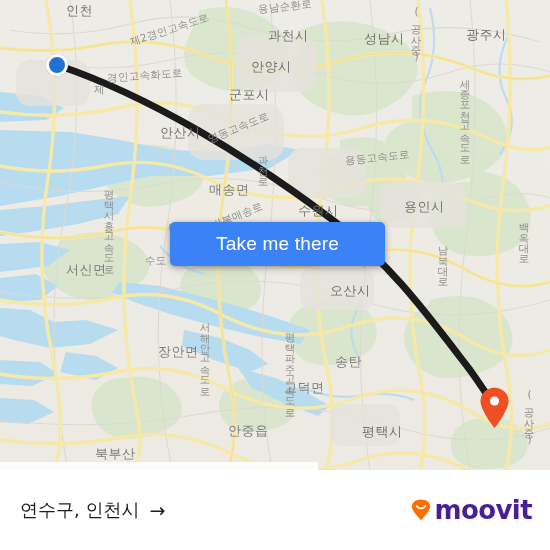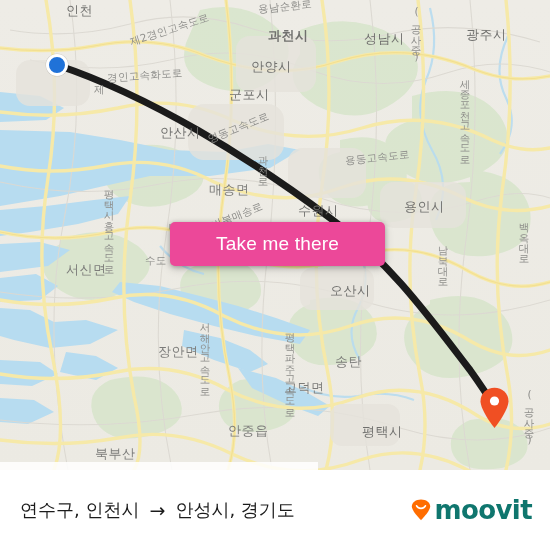--- a/index.html
+++ b/index.html
@@ -46,21 +46,21 @@
   
   .dest-pin{position:absolute;left:479px;top:387px;width:31px;height:42px;}
 
   
   .cta-wrap{
     position:absolute;left:170px;top:222px;width:215px;height:44px;
   }
   .cta{
     width:100%;height:100%;
     display:flex;align-items:center;justify-content:center;
-    background:#ec4899;
+    background:#3b82f6;
     color:#ffffff;
     border:none;
     border-radius:5px;
     font-size:19px;
     font-family:"Liberation Sans","DejaVu Sans",sans-serif;
     letter-spacing:.2px;
     box-shadow:0 1px 5px rgba(0,0,0,.28),0 3px 10px rgba(0,0,0,.16);
     cursor:pointer;
   }
 
@@ -88,21 +88,21 @@
     display:flex;align-items:center;gap:9px;
     font-size:18px;color:#1b1b1b;
     font-family:"DejaVu Sans","Liberation Sans",sans-serif;
   }
   .trip .arrow{font-size:19px;color:#1b1b1b;padding:0 1px;}
   .brand{
     margin-left:auto;display:flex;align-items:center;gap:2px;
   }
   .brand-mark{width:22px;height:22px;display:block;}
   .brand-text{
-    font-size:26px;font-weight:bold;color:#0f766e;letter-spacing:-.6px;
+    font-size:26px;font-weight:bold;color:#4c1d95;letter-spacing:-.6px;
     font-family:"DejaVu Sans","Liberation Sans",sans-serif;
     line-height:1;
   }
 </style>
 </head>
 <body>
 
 <div class="app">
 
   <div class="map">
@@ -207,21 +207,21 @@
     <svg class="route" width="550" height="470">
       <path d="M57 65 C 150 96, 250 158, 330 218 C 390 262, 430 318, 470 370 C 480 384, 488 396, 494 406" fill="none" stroke="#1b1b1b" stroke-width="7" stroke-linecap="round" stroke-linejoin="round"></path>
     </svg>
 
     <div id="label-layer">
         <div class="maplabel city" style="left: 66px; top: 4px;">인천</div>
         <div class="maplabel road" style="left: 128px; top: 24px; transform: rotate(-18deg);">제2경인고속도로</div>
         <div class="maplabel road" style="left: 107px; top: 70px; transform: rotate(-4deg);">경인고속화도로</div>
         <div class="maplabel road" style="left: 94px; top: 84px;">제</div>
         <div class="maplabel road" style="left: 258px; top: 1px; transform: rotate(-6deg);">용남순환로</div>
-        <div class="maplabel city" style="left: 268px; top: 29px; font-weight: bold;">과천시</div>
+        <div class="maplabel city" style="left: 268px; top: 29px;">과천시</div>
         <div class="maplabel city" style="left: 251px; top: 60px; text-align: center;">안양시</div>
         <div class="maplabel city" style="left: 229px; top: 88px;">군포시</div>
         <div class="maplabel road vert" style="left: 411px; top: 5px;">(공사중)</div>
         <div class="maplabel city" style="left: 364px; top: 32px;">성남시</div>
         <div class="maplabel city" style="left: 466px; top: 28px;">광주시</div>
         <div class="maplabel road vert" style="left: 460px; top: 72px;">세종포천고속도로</div>
         <div class="maplabel city" style="left: 160px; top: 126px;">안산시</div>
         <div class="maplabel road" style="left: 206px; top: 122px; transform: rotate(-22deg);">영동고속도로</div>
         <div class="maplabel road" style="left: 345px; top: 152px; transform: rotate(-6deg);">용동고속도로</div>
         <div class="maplabel town" style="left: 209px; top: 183px;">매송면</div>
@@ -265,21 +265,20 @@
   </div>
 
   <div class="cta-wrap">
     <button class="cta">Take me there</button>
   </div>
 
   <div class="footer">
     <div class="trip">
       <span>연수구, 인천시</span>
       <span class="arrow">→</span>
-      <span>안성시, 경기도</span>
     </div>
     <div class="brand">
       <span class="brand-mark">
         <svg width="22" height="22" viewBox="0 0 22 22">
           <path d="M11 21.2 C11 21.2 20.2 12 20.2 7.6 C20.2 3.4 16.1 0.6 11 0.6
                    C5.9 0.6 1.8 3.4 1.8 7.6 C1.8 12 11 21.2 11 21.2 Z" fill="#ff6d00"></path>
           <path d="M6.6 6.8 q1.4 2.6 4.4 2.6 q3 0 4.4 -2.6" stroke="#ffffff" stroke-width="1.7" fill="none" stroke-linecap="round"></path>
         </svg>
       </span>
       <span class="brand-text">moovit</span>

